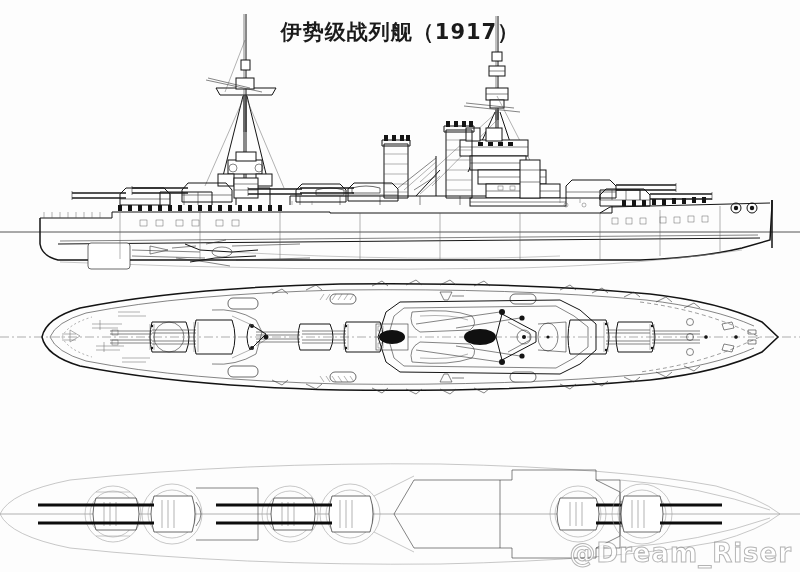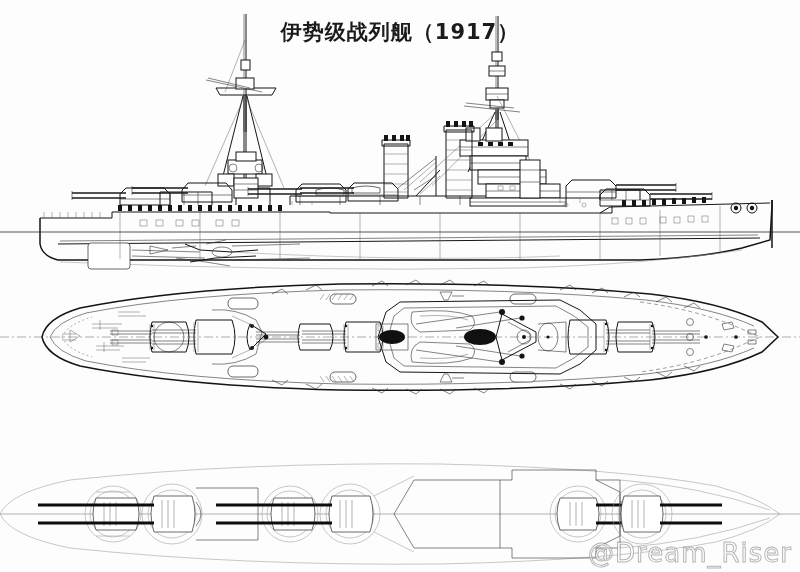--- a/index.html
+++ b/index.html
@@ -11,21 +11,21 @@
   }
   #sheet{position:absolute;left:0;top:0;width:800px;height:572px;}
   #title{
     position:absolute;left:0;top:18px;width:800px;text-align:center;
     font-size:21px;font-weight:700;color:#1b1b1b;letter-spacing:1px;
     font-family:"DejaVu Sans","Liberation Sans",sans-serif;
     white-space:nowrap;
   }
   #watermark{
     position:absolute;right:8px;bottom:4px;
-    font-size:26px;font-weight:400;letter-spacing:1px;
+    font-size:26px;font-weight:700;letter-spacing:1px;
     color:rgba(255,255,255,0);
     -webkit-text-stroke:1px rgba(120,120,120,0.55);
     text-shadow:0 1px 0 rgba(255,255,255,0.9);
     font-family:"DejaVu Sans","Liberation Sans",sans-serif;
     pointer-events:none;
   }
   svg{display:block;position:absolute;left:0;top:0;}
   .ln{fill:none;stroke:#141414;stroke-width:1;stroke-linecap:butt;stroke-linejoin:miter;}
   .ln2{fill:none;stroke:#141414;stroke-width:1.5;}
   .thin{fill:none;stroke:#333;stroke-width:0.6;}

